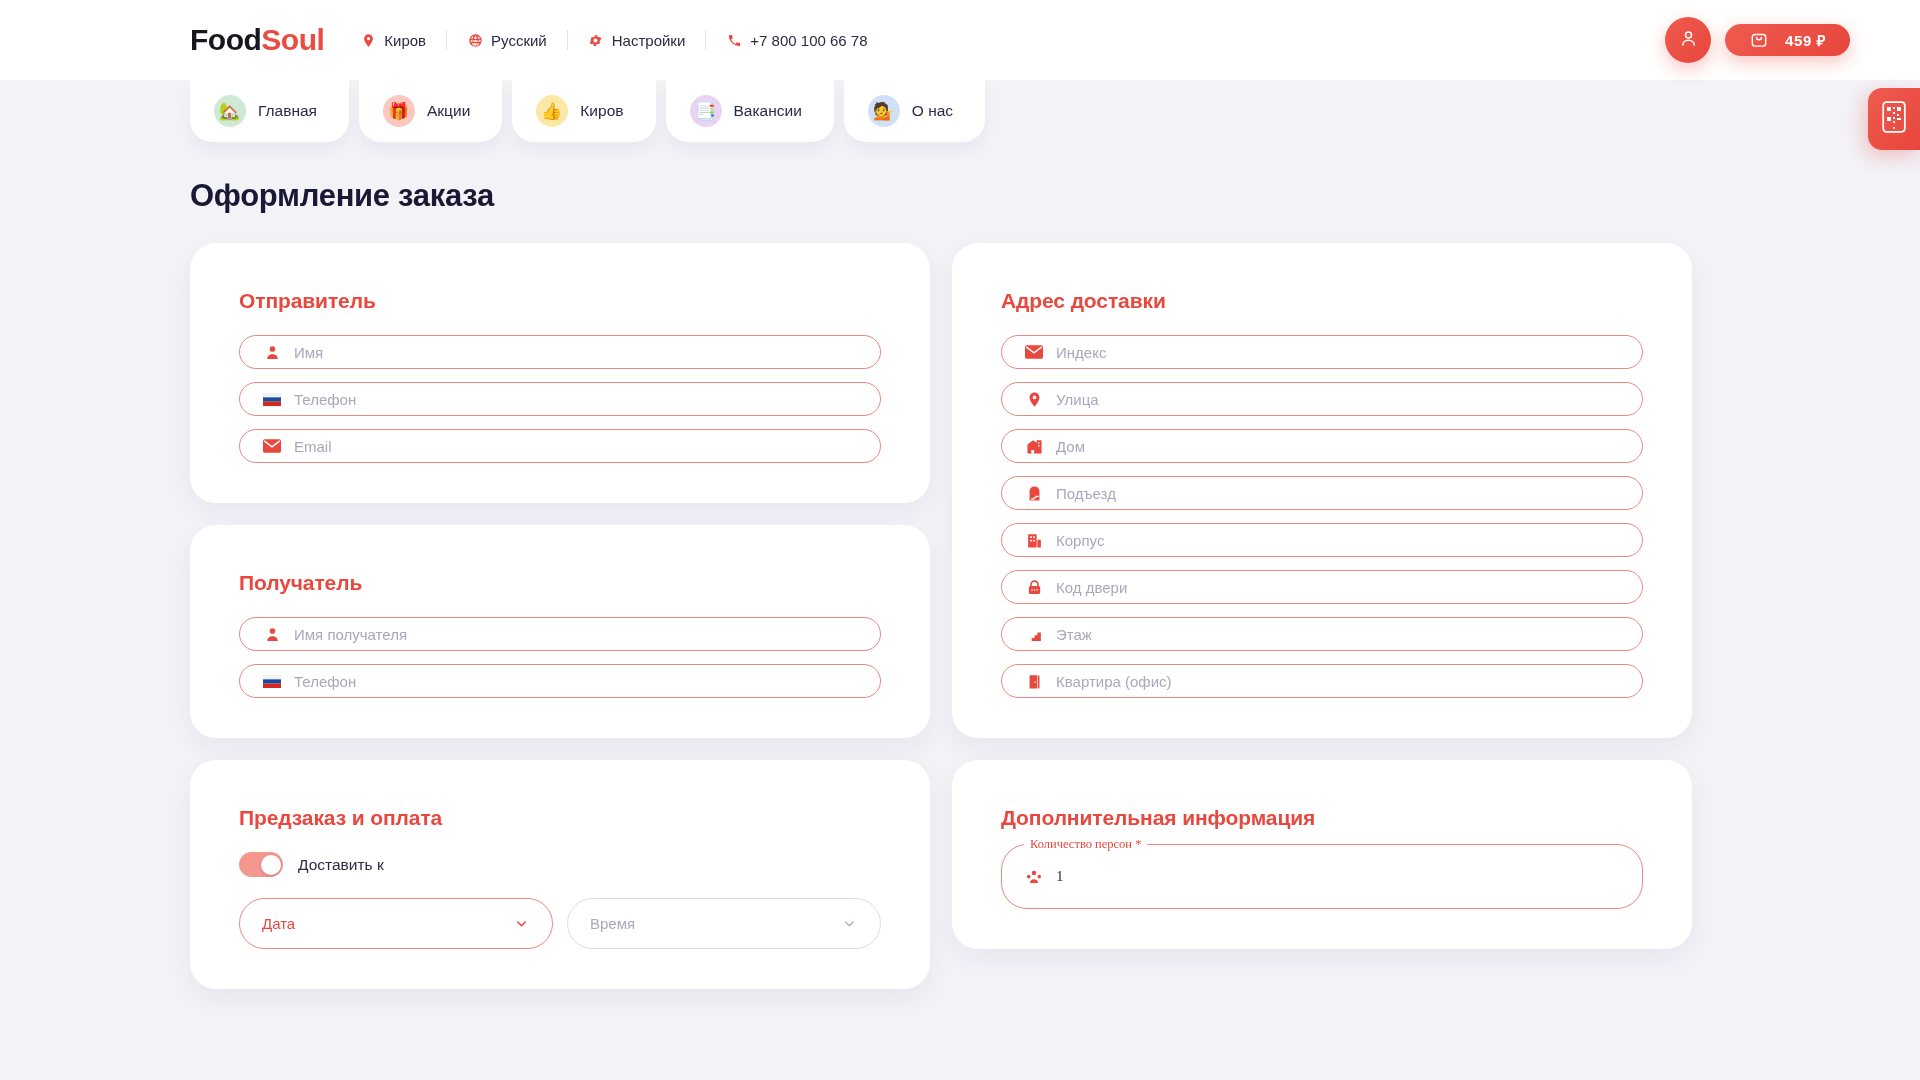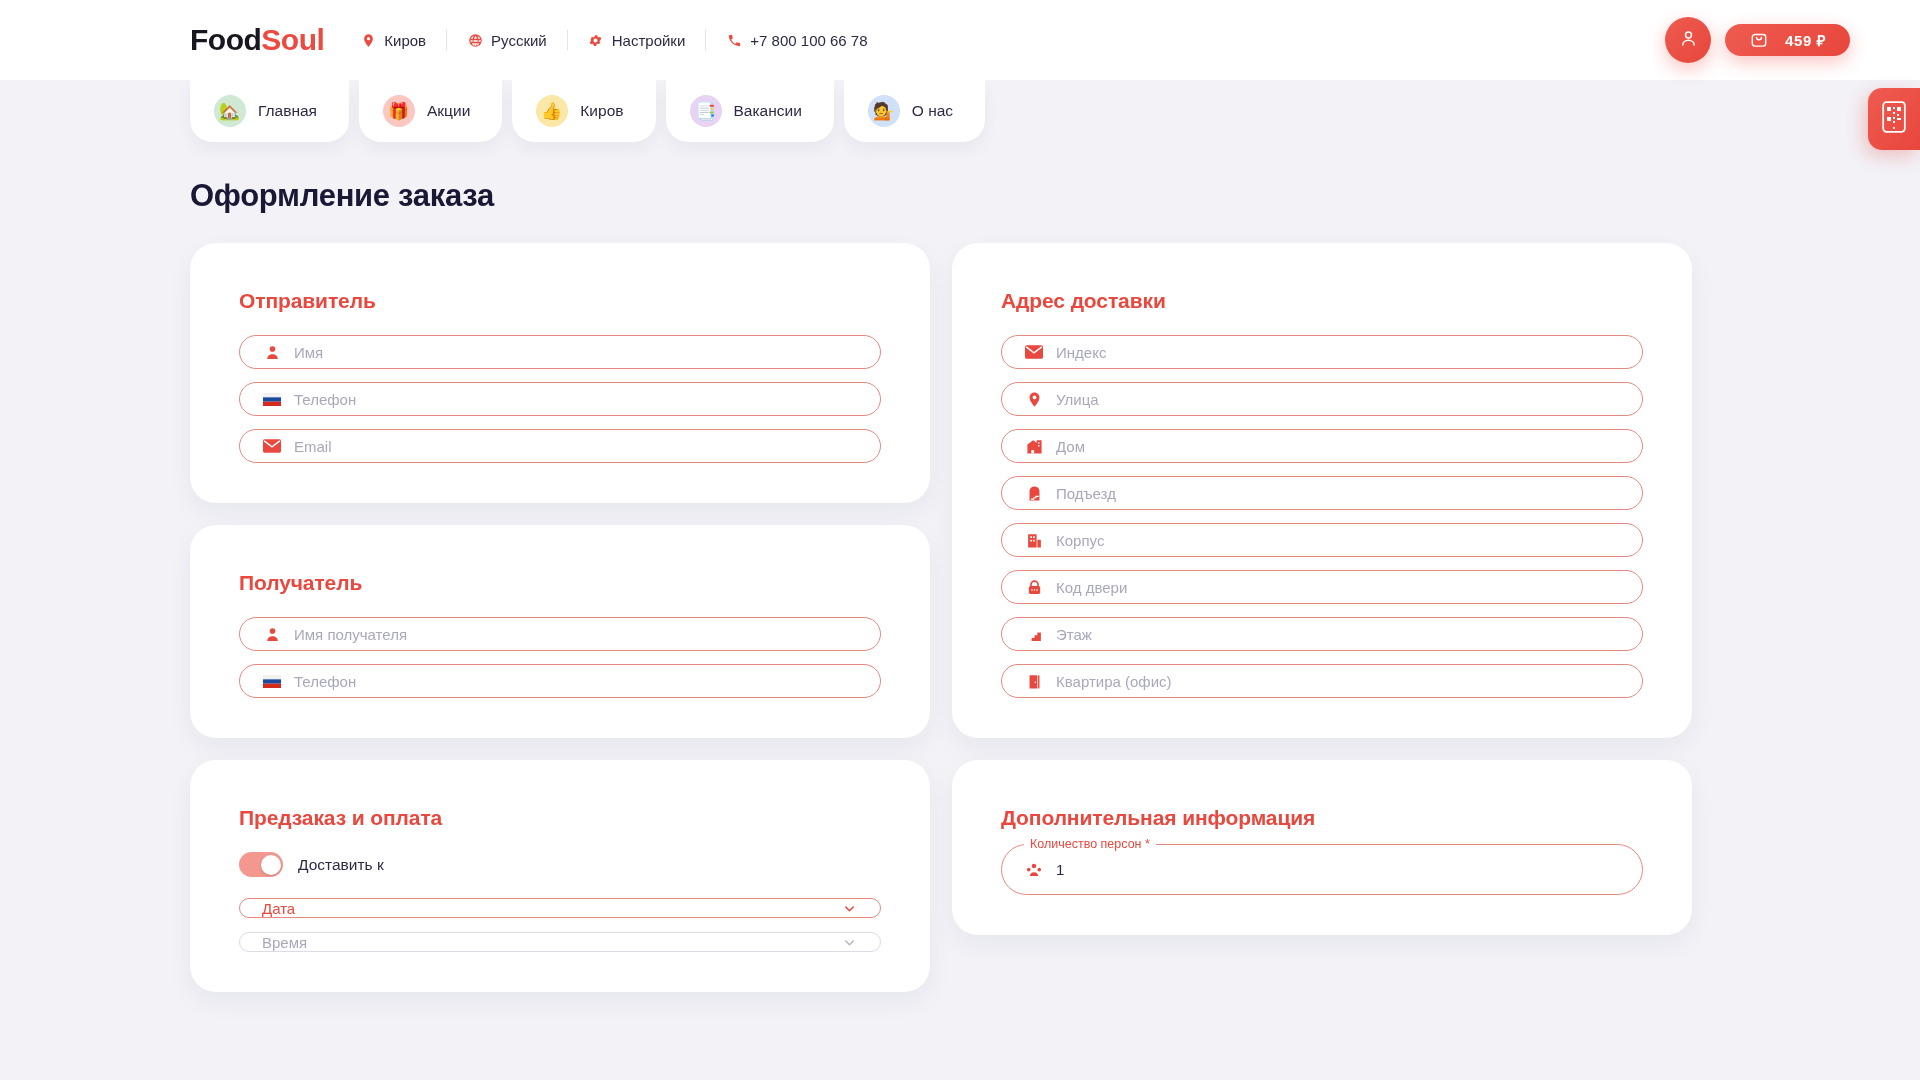--- a/index.html
+++ b/index.html
@@ -243,21 +243,21 @@
   .sel .s-val { font-size: 15px; color: #e8483e; }
   .sel.muted .s-val { color: #a8a8bb; }
   .sel .chev {
     margin-left: auto;
     width: 18px; height: 18px;
     color: #e8483e;
     display: flex; align-items: center; justify-content: center;
   }
   .sel.muted .chev { color: #b6b6c6; }
 
-  .sel-row { display: flex; gap: 14px; flex-direction: column; }
+  .sel-row { display: flex; gap: 14px; }
   .sel-row > * { flex: 1; }
 
   
   .toggle-row {
     display: flex;
     align-items: center;
     gap: 15px;
     margin-bottom: 21px;
   }
   .toggle {
@@ -275,28 +275,29 @@
     width: 20px; height: 20px;
     border-radius: 50%;
     background: #fff;
     box-shadow: 0 1px 3px rgba(0,0,0,0.18);
   }
   .toggle-label { font-size: 15.5px; color: #2b2b46; }
 
   
   .field-outlined {
     position: relative;
-    height: 51px;
+    height: 65px;
     border: 1px solid #e8897f;
     border-radius: 26px;
     display: flex;
     align-items: center;
     padding: 0 22px;
     background: #fff;
     margin-top: 14px;
+    font-family: Liberation Serif, serif;
   }
   .field-outlined .legend {
     position: absolute;
     top: -8px;
     left: 22px;
     background: #fff;
     padding: 0 6px;
     font-size: 12.5px;
     color: #e8483e;
     white-space: nowrap;

